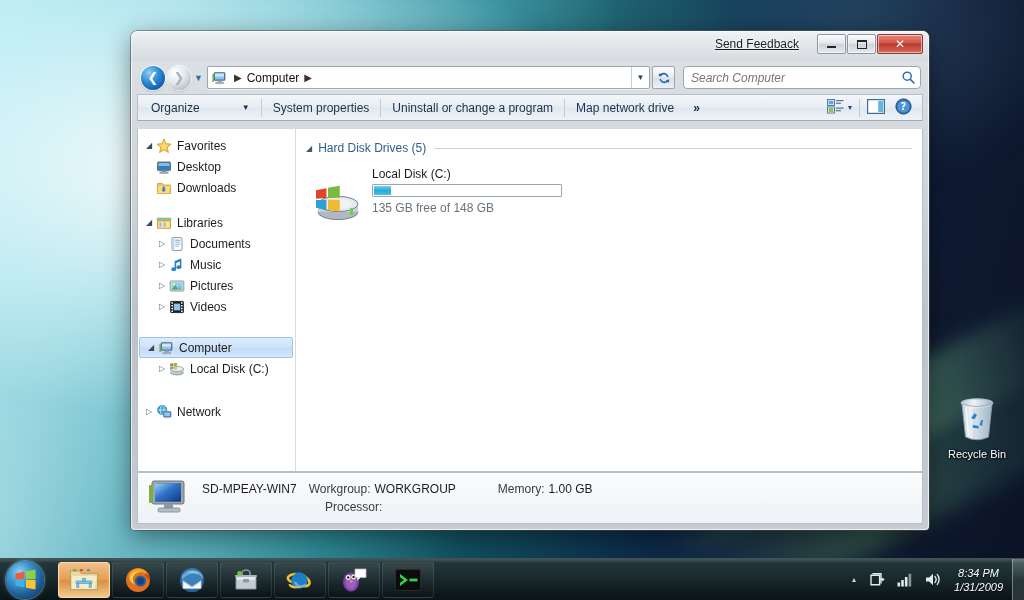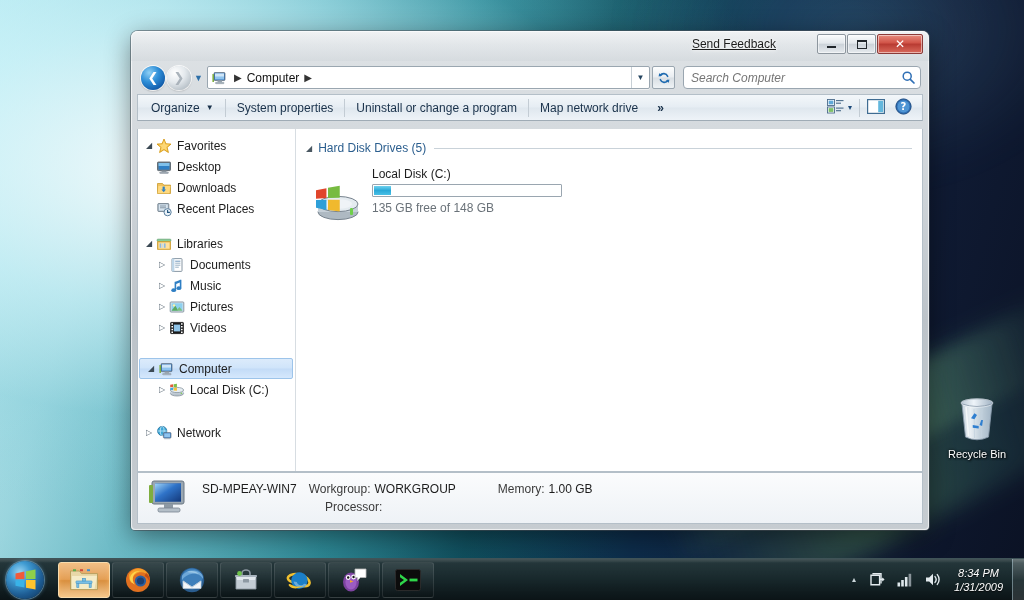--- a/index.html
+++ b/index.html
@@ -78,21 +78,21 @@
   }
 
   
   #title-bar {
     position: relative;
     height: 30px;
     border-radius: 6px 6px 0 0;
     background: linear-gradient(180deg, rgba(255,255,255,0.55) 0%, rgba(235,239,242,0.35) 45%, rgba(190,198,205,0.2) 100%);
   }
   #send-feedback {
-    position: absolute; right: 153px; top: 6px;
+    position: absolute; right: 130px; top: 6px;
     font-size: 12px; color: #1c1c1c;
     text-decoration: underline; cursor: pointer;
     text-shadow: 0 0 3px rgba(255,255,255,0.95), 0 0 6px rgba(255,255,255,0.8);
   }
   .win-buttons { position: absolute; right: 6px; top: 3px; display: flex; gap: 1px; }
   .win-btn {
     width: 29px; height: 20px;
     border: 1px solid #8d969e;
     border-radius: 2px;
     background: linear-gradient(180deg, #fbfcfd 0%, #e3e8ec 45%, #ccd3d9 52%, #e6eaee 100%);
@@ -187,20 +187,21 @@
     border: 1px solid #b4bfc8;
     border-bottom: 1px solid #9fabb5;
     display: flex; align-items: center;
     padding-left: 4px;
     font-size: 12px;
   }
   .tb-item {
     height: 23px; display: flex; align-items: center;
     padding: 0 9px; color: #19314a; cursor: default;
     white-space: nowrap;
+    gap: 36px;
   }
   .tb-item .caret { font-size: 8px; margin-left: 6px; color: #19314a; }
   .tb-sep { width: 1px; height: 18px; background: #c3ccd4; margin: 0 2px; }
   #toolbar .tb-right { margin-left: auto; display: flex; align-items: center; padding-right: 5px; }
   .tb-icon-btn {
     height: 23px; display: flex; align-items: center; gap: 4px;
     padding: 0 5px; cursor: default;
   }
 
   
@@ -529,33 +530,20 @@
               <path d="M1.5 3.5 h5 l1.3 1.6 h6.7 v8.4 h-13 z" fill="#f2c35e" stroke="#c99a2c" stroke-width="0.8"></path>
               <path d="M2.4 6 h12 l-1.2 7.2 h-11.5 z" fill="#ffd97f"></path>
               <g fill="#2f7fc4">
                 <rect x="6.6" y="6.6" width="2.2" height="3.2"></rect>
                 <polygon points="5.4,9.6 10,9.6 7.7,12.2"></polygon>
               </g>
             </svg>
           </span>
           <span class="nav-label">Downloads</span>
         </div>
-        <div class="nav-row level2">
-          <span class="nav-icon">
-            <svg width="16" height="16" viewBox="0 0 16 16">
-              <rect x="1.8" y="2.5" width="11" height="8" rx="0.8" fill="#9fb0bf" stroke="#6d7b87" stroke-width="0.8"></rect>
-              <rect x="2.8" y="3.4" width="9" height="6.2" fill="#d8e4ee"></rect>
-              <line x1="4" y1="5" x2="10" y2="5" stroke="#7c8d9c" stroke-width="0.9"></line>
-              <line x1="4" y1="6.8" x2="10" y2="6.8" stroke="#7c8d9c" stroke-width="0.9"></line>
-              <circle cx="11.6" cy="11.2" r="3.6" fill="#e9f1f8" stroke="#5a7f9e" stroke-width="1"></circle>
-              <path d="M11.6 9.2 v2.2 h1.8" stroke="#20527c" stroke-width="1.1" fill="none" stroke-linecap="round"></path>
-            </svg>
-          </span>
-          <span class="nav-label">Recent Places</span>
-        </div>
 
         <div class="nav-gap"></div>
 
         <div class="nav-row">
           <span class="expander open">◢</span>
           <span class="nav-icon">
             <svg width="16" height="16" viewBox="0 0 16 16">
               <rect x="1.2" y="3.2" width="13.6" height="2.2" rx="0.6" fill="#8fd49c" stroke="#5a9a68" stroke-width="0.7"></rect>
               <path d="M1.5 5.6 h13 v7.8 h-13 z" fill="#f2c35e" stroke="#c99a2c" stroke-width="0.8"></path>
               <rect x="2.6" y="6.6" width="10.8" height="6" fill="#ffe2a0"></rect>

